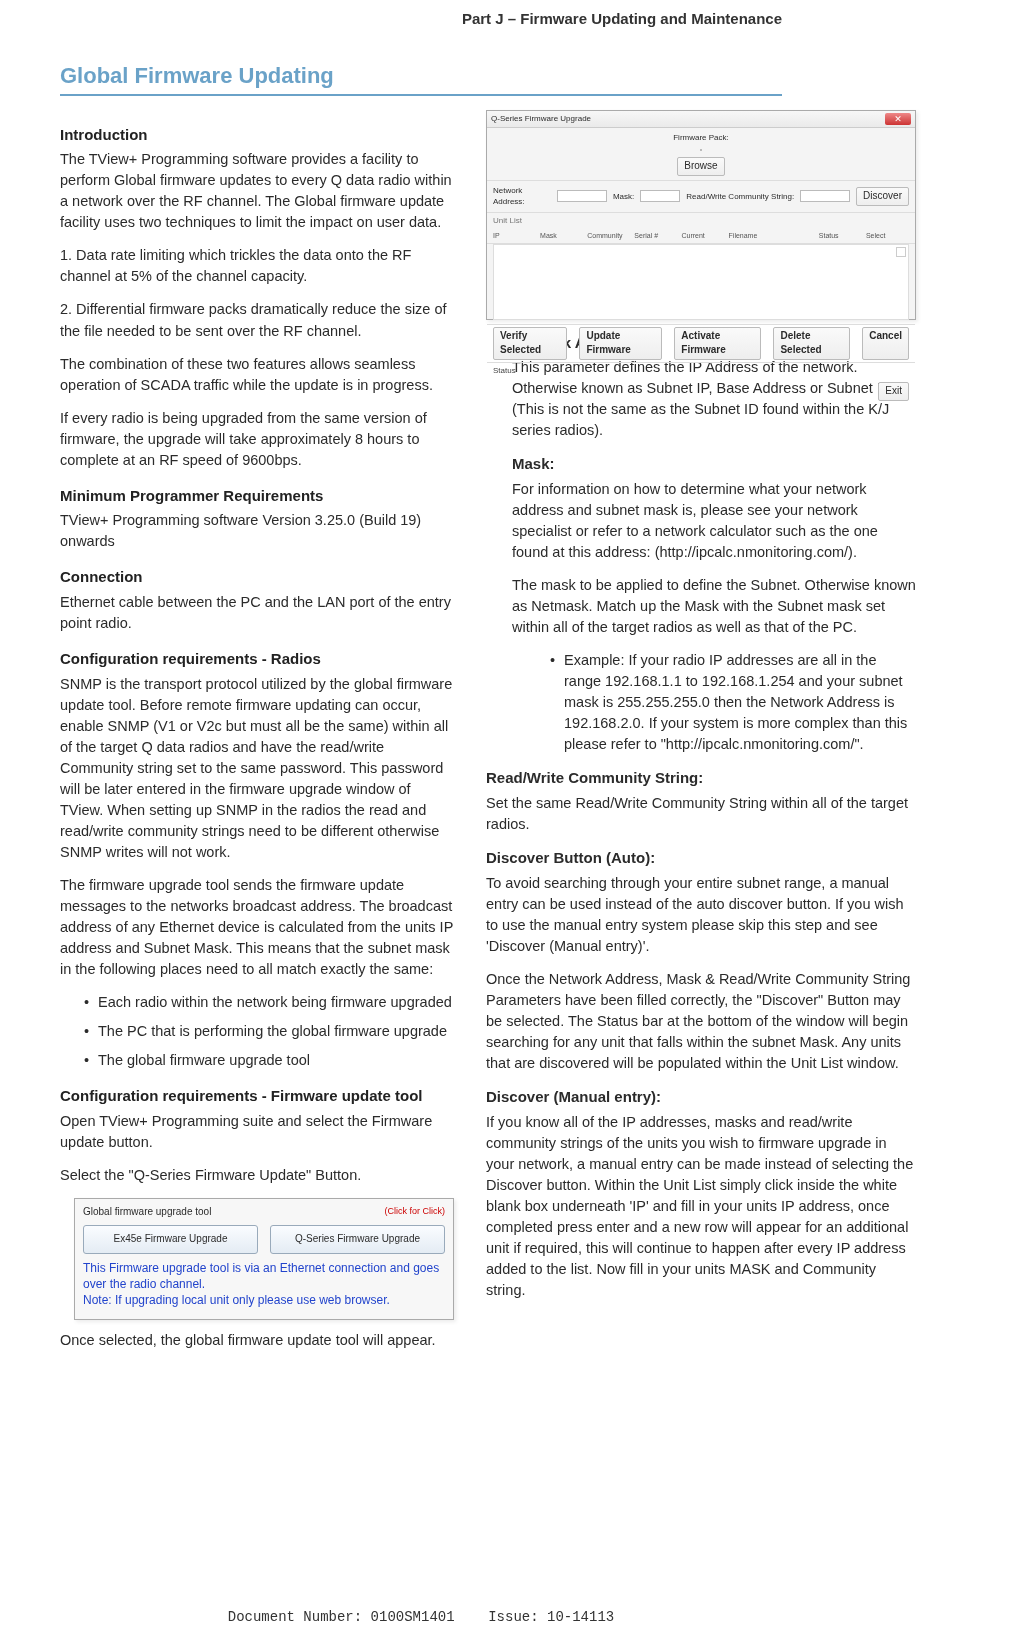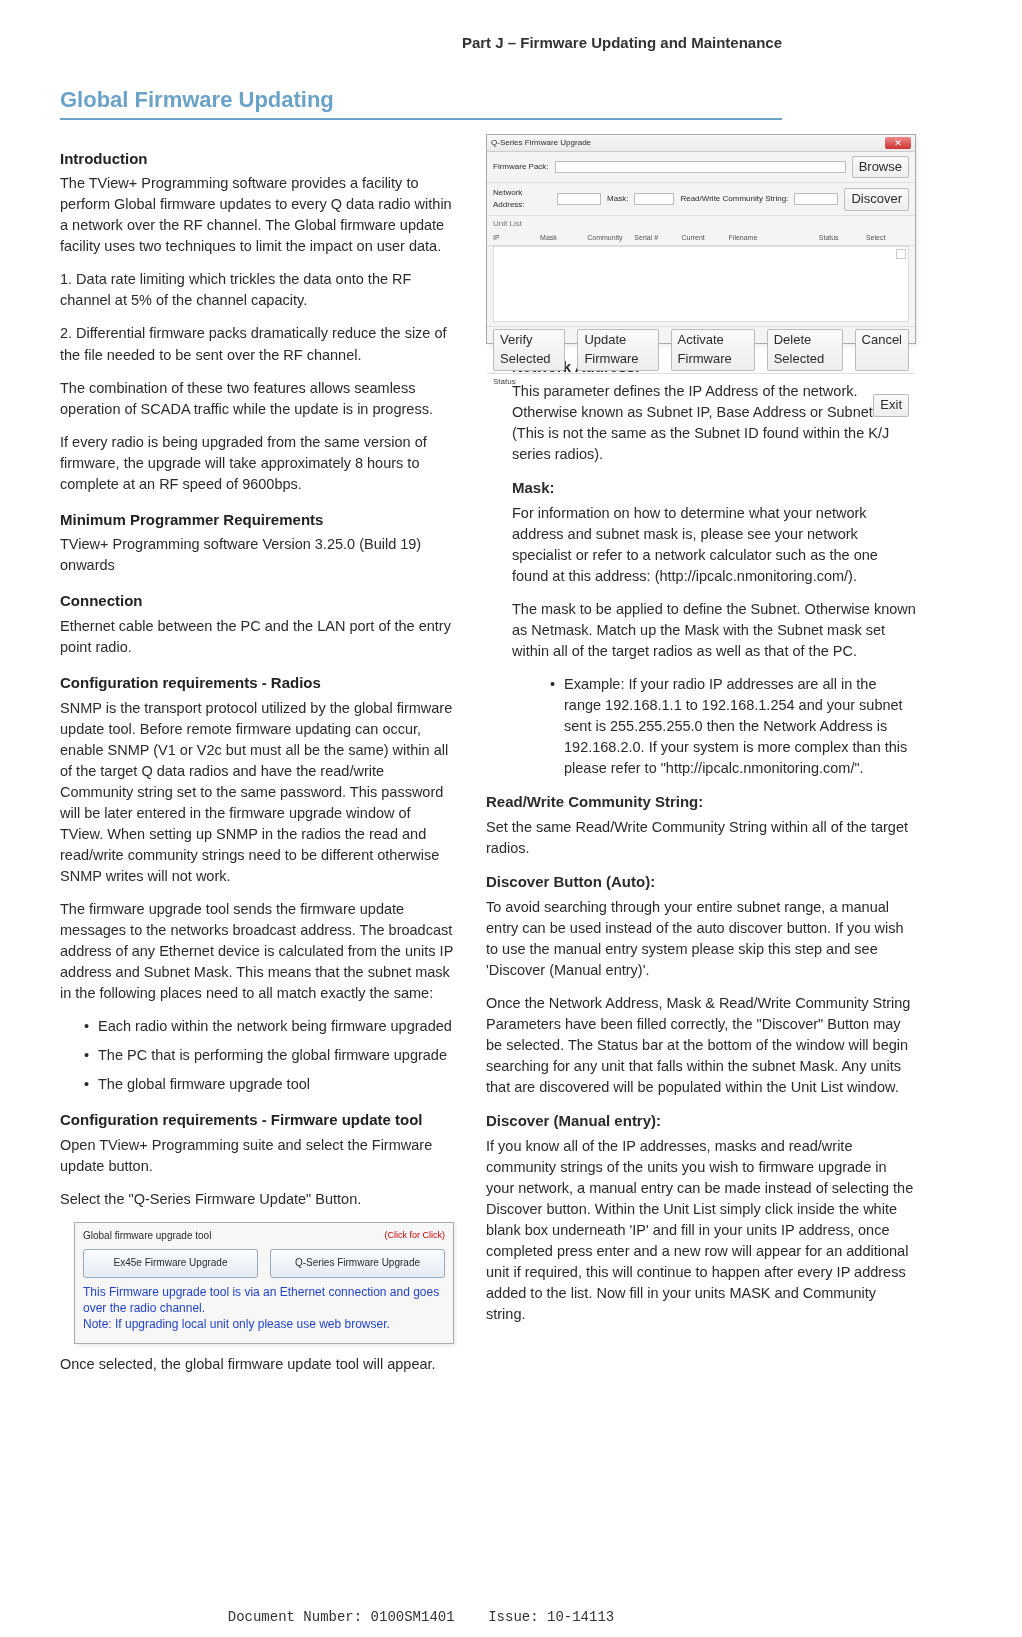--- a/index.html
+++ b/index.html
@@ -8,21 +8,21 @@
     padding: 0;
     font-family: "Segoe UI", Arial, sans-serif;
     background: #fff;
     color: #2b2b2b;
     font-size: 14.5px;
     line-height: 1.45;
   }
   .page {
     width: 842px;
     min-height: 1637px;
-    padding: 32px 60px 16px 60px;
+    padding: 8px 60px 16px 60px;
     position: relative;
   }
   .part-header {
     text-align: right;
     font-weight: 700;
     color: #333;
     font-size: 15px;
     margin-bottom: 30px;
   }
   .section-title {
@@ -112,33 +112,34 @@
     font-size: 9px;
     border-radius: 2px;
     line-height: 12px;
   }
   .d2-row1 {
     display: flex;
     padding: 4px 6px;
     gap: 6px;
     align-items: center;
     border-bottom: 1px solid #ddd;
+    flex-direction: column;
   }
   .d2-field {
     border: 1px solid #bbb;
     background: #fff;
     height: 12px;
     flex: 1;
   }
   .d2-btn {
     border: 1px solid #bbb;
     background: linear-gradient(#fafafa,#eee);
     padding: 1px 6px;
     border-radius: 2px;
-    font-size: 13px;
+    font-size: 10px;
   }
   .d2-row2 {
     display: flex;
     padding: 4px 6px;
     gap: 6px;
     align-items: center;
     border-bottom: 1px solid #ddd;
   }
   .d2-lbl { width: 58px; }
   .d2-unitlist {
@@ -167,20 +168,21 @@
     position:absolute; right:2px; top:2px;
     width:8px; height:8px;
     border:1px solid #ccc;
   }
   .d2-actions {
     display: flex;
     gap: 12px;
     padding: 2px 6px;
     border-top: 1px solid #ddd;
     border-bottom: 1px solid #ddd;
+    font-weight: bold;
   }
   .d2-status {
     padding: 2px 6px;
     font-size: 8px;
     color: #444;
   }
   .d2-footer {
     display: flex;
     justify-content: flex-end;
     padding: 4px 6px;
@@ -299,21 +301,21 @@
         </div>
       </div>
 
       <div class="right-indent">
         <h3 class="right-sub">Network Address:</h3>
         <p>This parameter defines the IP Address of the network. Otherwise known as Subnet IP, Base Address or Subnet ID (This is not the same as the Subnet ID found within the K/J series radios).</p>
 
         <h3 class="right-sub">Mask:</h3>
         <p>For information on how to determine what your network address and subnet mask is, please see your network specialist or refer to a network calculator such as the one found at this address: (http://ipcalc.nmonitoring.com/).</p>
         <p>The mask to be applied to define the Subnet. Otherwise known as Netmask. Match up the Mask with the Subnet mask set within all of the target radios as well as that of the PC.</p>
-        <p class="bullet" style="margin-left:42px">Example: If your radio IP addresses are all in the range 192.168.1.1 to 192.168.1.254 and your subnet sent is 255.255.255.0 then the Network Address is 192.168.2.0. If your system is more complex than this please refer to "http://ipcalc.nmonitoring.com/".</p>
+        <p class="bullet" style="margin-left:42px">Example: If your radio IP addresses are all in the range 192.168.1.1 to 192.168.1.254 and your subnet mask is 255.255.255.0 then the Network Address is 192.168.2.0. If your system is more complex than this please refer to "http://ipcalc.nmonitoring.com/".</p>
 
         <h3 class="right-sub" style="margin-left:-26px">Read/Write Community String:</h3>
         <p style="margin-left:-26px">Set the same Read/Write Community String within all of the target radios.</p>
 
         <h3 class="right-sub" style="margin-left:-26px">Discover Button (Auto):</h3>
         <p style="margin-left:-26px">To avoid searching through your entire subnet range, a manual entry can be used instead of the auto discover button. If you wish to use the manual entry system please skip this step and see 'Discover (Manual entry)'.</p>
         <p style="margin-left:-26px">Once the Network Address, Mask &amp; Read/Write Community String Parameters have been filled correctly, the "Discover" Button may be selected. The Status bar at the bottom of the window will begin searching for any unit that falls within the subnet Mask. Any units that are discovered will be populated within the Unit List window.</p>
 
         <h3 class="right-sub" style="margin-left:-26px">Discover (Manual entry):</h3>
         <p style="margin-left:-26px">If you know all of the IP addresses, masks and read/write community strings of the units you wish to firmware upgrade in your network, a manual entry can be made instead of selecting the Discover button. Within the Unit List simply click inside the white blank box underneath 'IP' and fill in your units IP address, once completed press enter and a new row will appear for an additional unit if required, this will continue to happen after every IP address added to the list. Now fill in your units MASK and Community string.</p>

